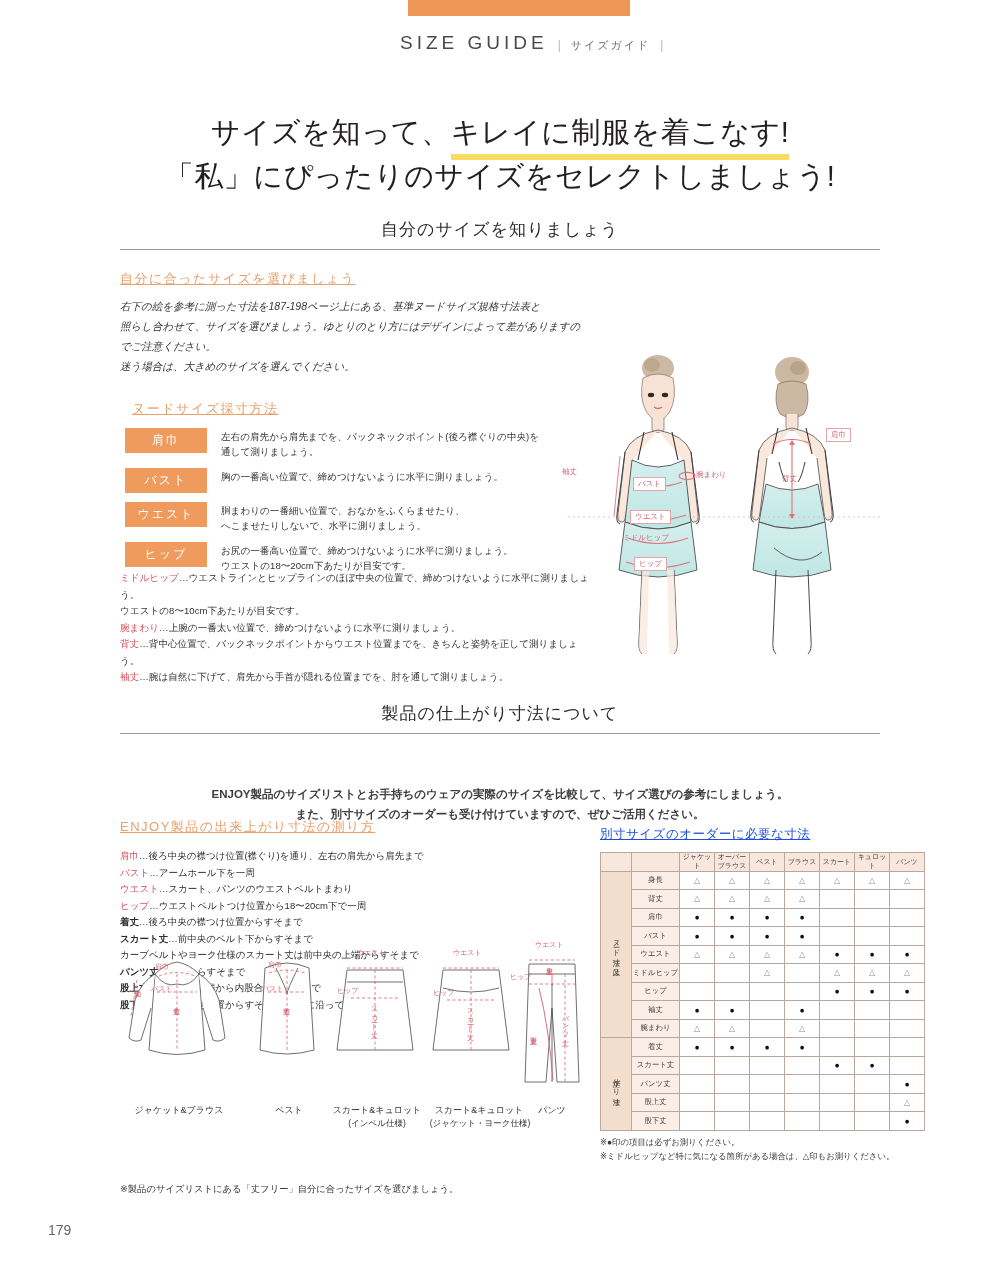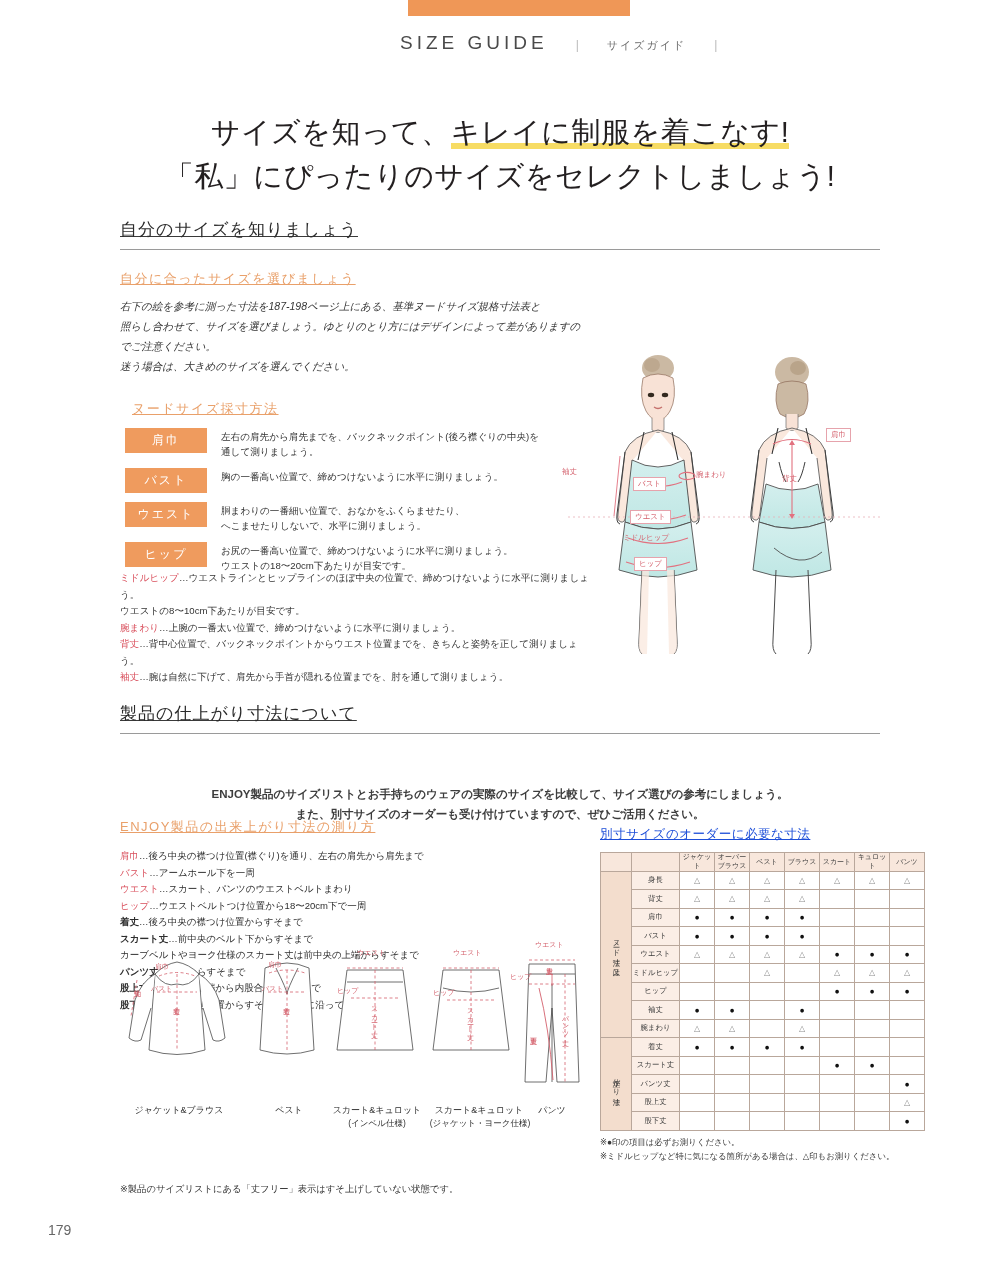--- a/index.html
+++ b/index.html
@@ -8,32 +8,32 @@
     background:#ffffff;
     font-family:"Liberation Sans","DejaVu Sans",sans-serif;
     color:#3a3a3a;
   }
   .page{position:absolute;inset:0;}
 
   
   .top-tab{position:absolute;left:408px;top:0;width:222px;height:16px;background:#ef9757;}
 
   
-  .hdr{position:absolute;left:400px;top:32px;display:flex;align-items:baseline;gap:28px;}
+  .hdr{position:absolute;left:400px;top:32px;display:flex;align-items:baseline;gap:10px;}
   .hdr .en{font-size:19px;letter-spacing:4px;color:#4a4a4a;font-weight:400;}
   .hdr .sep{color:#b9b9b9;font-size:12px;}
   .hdr .jp{font-size:11px;letter-spacing:2px;color:#6d6d6d;}
 
   
   .title-wrap{position:absolute;left:0;top:110px;width:1000px;text-align:center;}
   .title-line{font-size:29px;line-height:44px;color:#231f20;letter-spacing:.5px;white-space:nowrap;}
-  .hl{background:linear-gradient(to top,#f7dc64 0 6px,transparent 6px 100%);padding-bottom:1px;}
-
-  
-  .sec{position:absolute;width:760px;left:120px;text-decoration:underline;}
+  .hl{background:linear-gradient(to top,#f7dc64 0 6px,transparent 6px 100%);padding-bottom:12px;}
+
+  
+  .sec{position:absolute;width:760px;left:120px;text-align:center;}
   .sec .sec-t{font-size:17px;color:#2b2b2b;letter-spacing:1px;padding-bottom:8px;}
   .sec .rule{height:1px;background:#9a9a9a;}
   #sec1{top:218px;}
   #sec2{top:702px;}
 
   .lead{position:absolute;left:0;width:1000px;text-align:center;font-size:11.5px;line-height:20px;color:#3d3d3d;}
   #lead2{top:784px;font-weight:bold;}
 
   
   .sub-or{position:absolute;font-size:13px;color:#e9a06a;letter-spacing:1.5px;text-decoration:underline;}
@@ -351,21 +351,21 @@
     
     <div class="gcap" style="left:0px;top:164px;width:108px;">ジャケット&amp;ブラウス</div>
     <div class="gcap" style="left:125px;top:164px;width:78px;">ベスト</div>
     <div class="gcap" style="left:198px;top:164px;width:108px;">スカート&amp;キュロット</div>
     <div class="gcap2" style="left:198px;top:178px;width:108px;">(インベル仕様)</div>
     <div class="gcap" style="left:300px;top:164px;width:108px;">スカート&amp;キュロット</div>
     <div class="gcap2" style="left:294px;top:178px;width:122px;">(ジャケット・ヨーク仕様)</div>
     <div class="gcap" style="left:398px;top:164px;width:58px;">パンツ</div>
   </div>
 
-  <div id="foot-left">※製品のサイズリストにある「丈フリー」表示はすそ上げしていない状態です。</div>
+  <div id="foot-left">※製品のサイズリストにある「丈フリー」自分に合ったサイズを選びましょう。</div>
 
   <table class="rtable">
     <thead>
       <tr>
         <td class="grp" style="border:.7px solid #b9a79b;background:#f8e7dc;"></td>
         <th class="rowhdr" style="background:#f8e7dc;"></th>
         <th>ジャケット</th>
         <th>
             <span style="display:block">オーバー</span>
             <span style="display:block">ブラウス</span>

